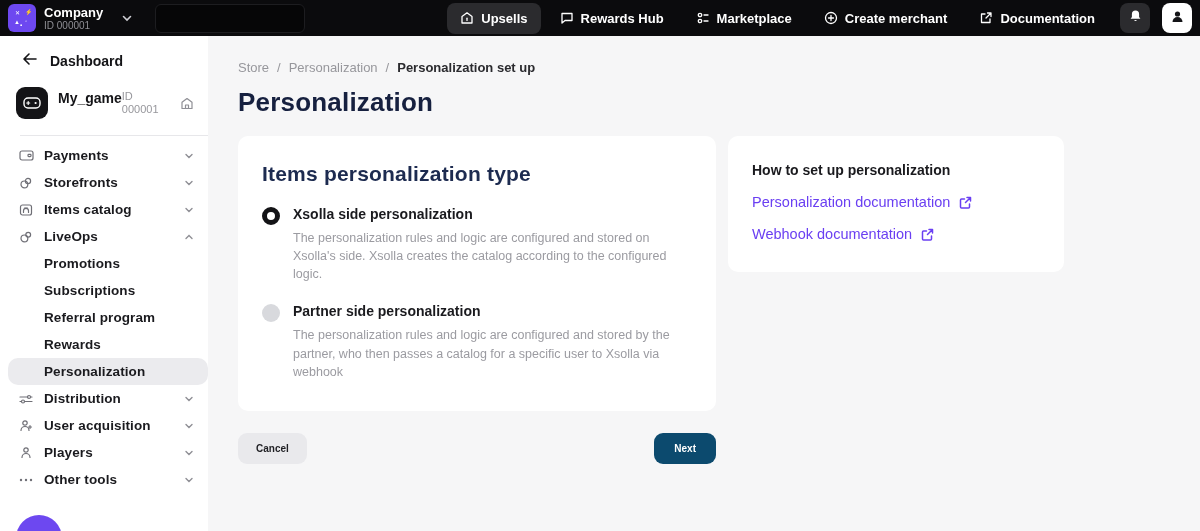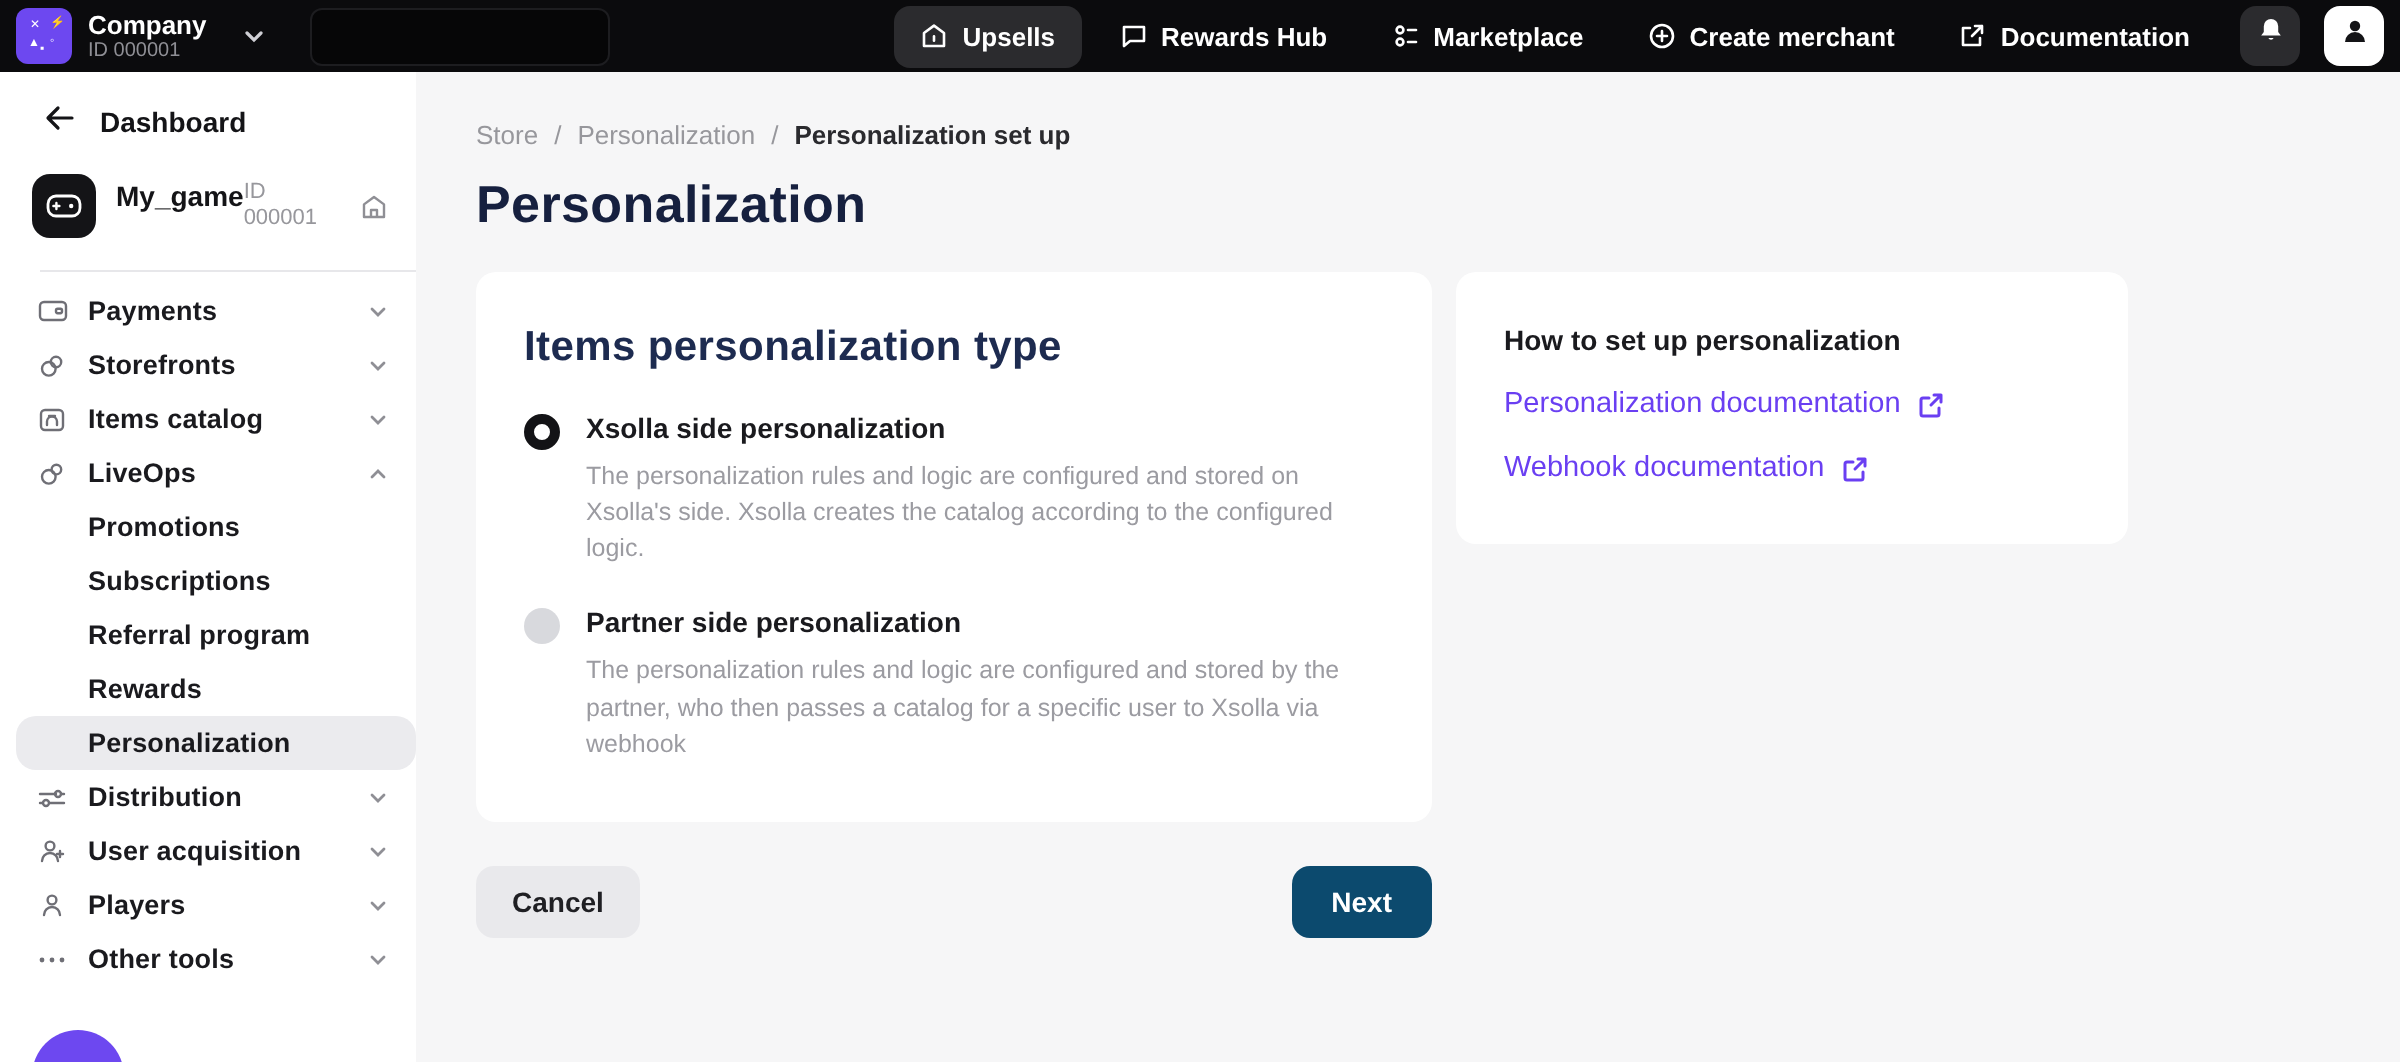--- a/index.html
+++ b/index.html
@@ -49,21 +49,21 @@
   .content-row { display:flex; align-items:flex-start; gap:12px; margin-top:18px; }
   .card { background:#ffffff; border-radius:10px; }
   .card.select-card { width:478px; padding:26px 24px 30px 24px; }
   .select-title { font-size:21px; font-weight:600; color:#1d2b50; letter-spacing:.2px; }
   .option { display:flex; gap:13px; margin-top:20px; cursor:pointer; }
   .radio { width:18px; height:18px; border-radius:50%; background:#d8d9dd; flex:0 0 auto; margin-top:1px; }
   .radio.selected { background:#ffffff; border:5px solid #131316; }
   .opt-label { font-size:14px; font-weight:600; color:#1a1a1e; }
   .opt-desc { margin-top:7px; font-size:12.5px; line-height:1.45; color:#9b9ba1; max-width:408px; }
   .btn-row { width:478px; display:flex; justify-content:space-between; margin-top:22px; }
-  .btn { border:none; font-family:inherit; font-size:14px; font-weight:700; border-radius:9px; padding:10px 18px; cursor:pointer; }
+  .btn { border:none; font-family:inherit; font-size:10px; font-weight:700; border-radius:9px; padding:10px 18px; cursor:pointer; }
   .btn.cancel { background:#e9e9ec; color:#1f1f23; }
   .btn.next { background:#0c4a6e; color:#ffffff; padding:10px 20px; }
   .card.help-card { width:336px; padding:26px 24px 30px 24px; }
   .help-title { font-size:14px; font-weight:700; color:#1a1a1e; }
   .help-link { display:flex; align-items:center; gap:8px; margin-top:16px; color:#6a3ff2; font-size:14.5px; font-weight:500; cursor:pointer; }
   .help-link svg { display:block; }
 </style>
 </head>
 <body>
 

